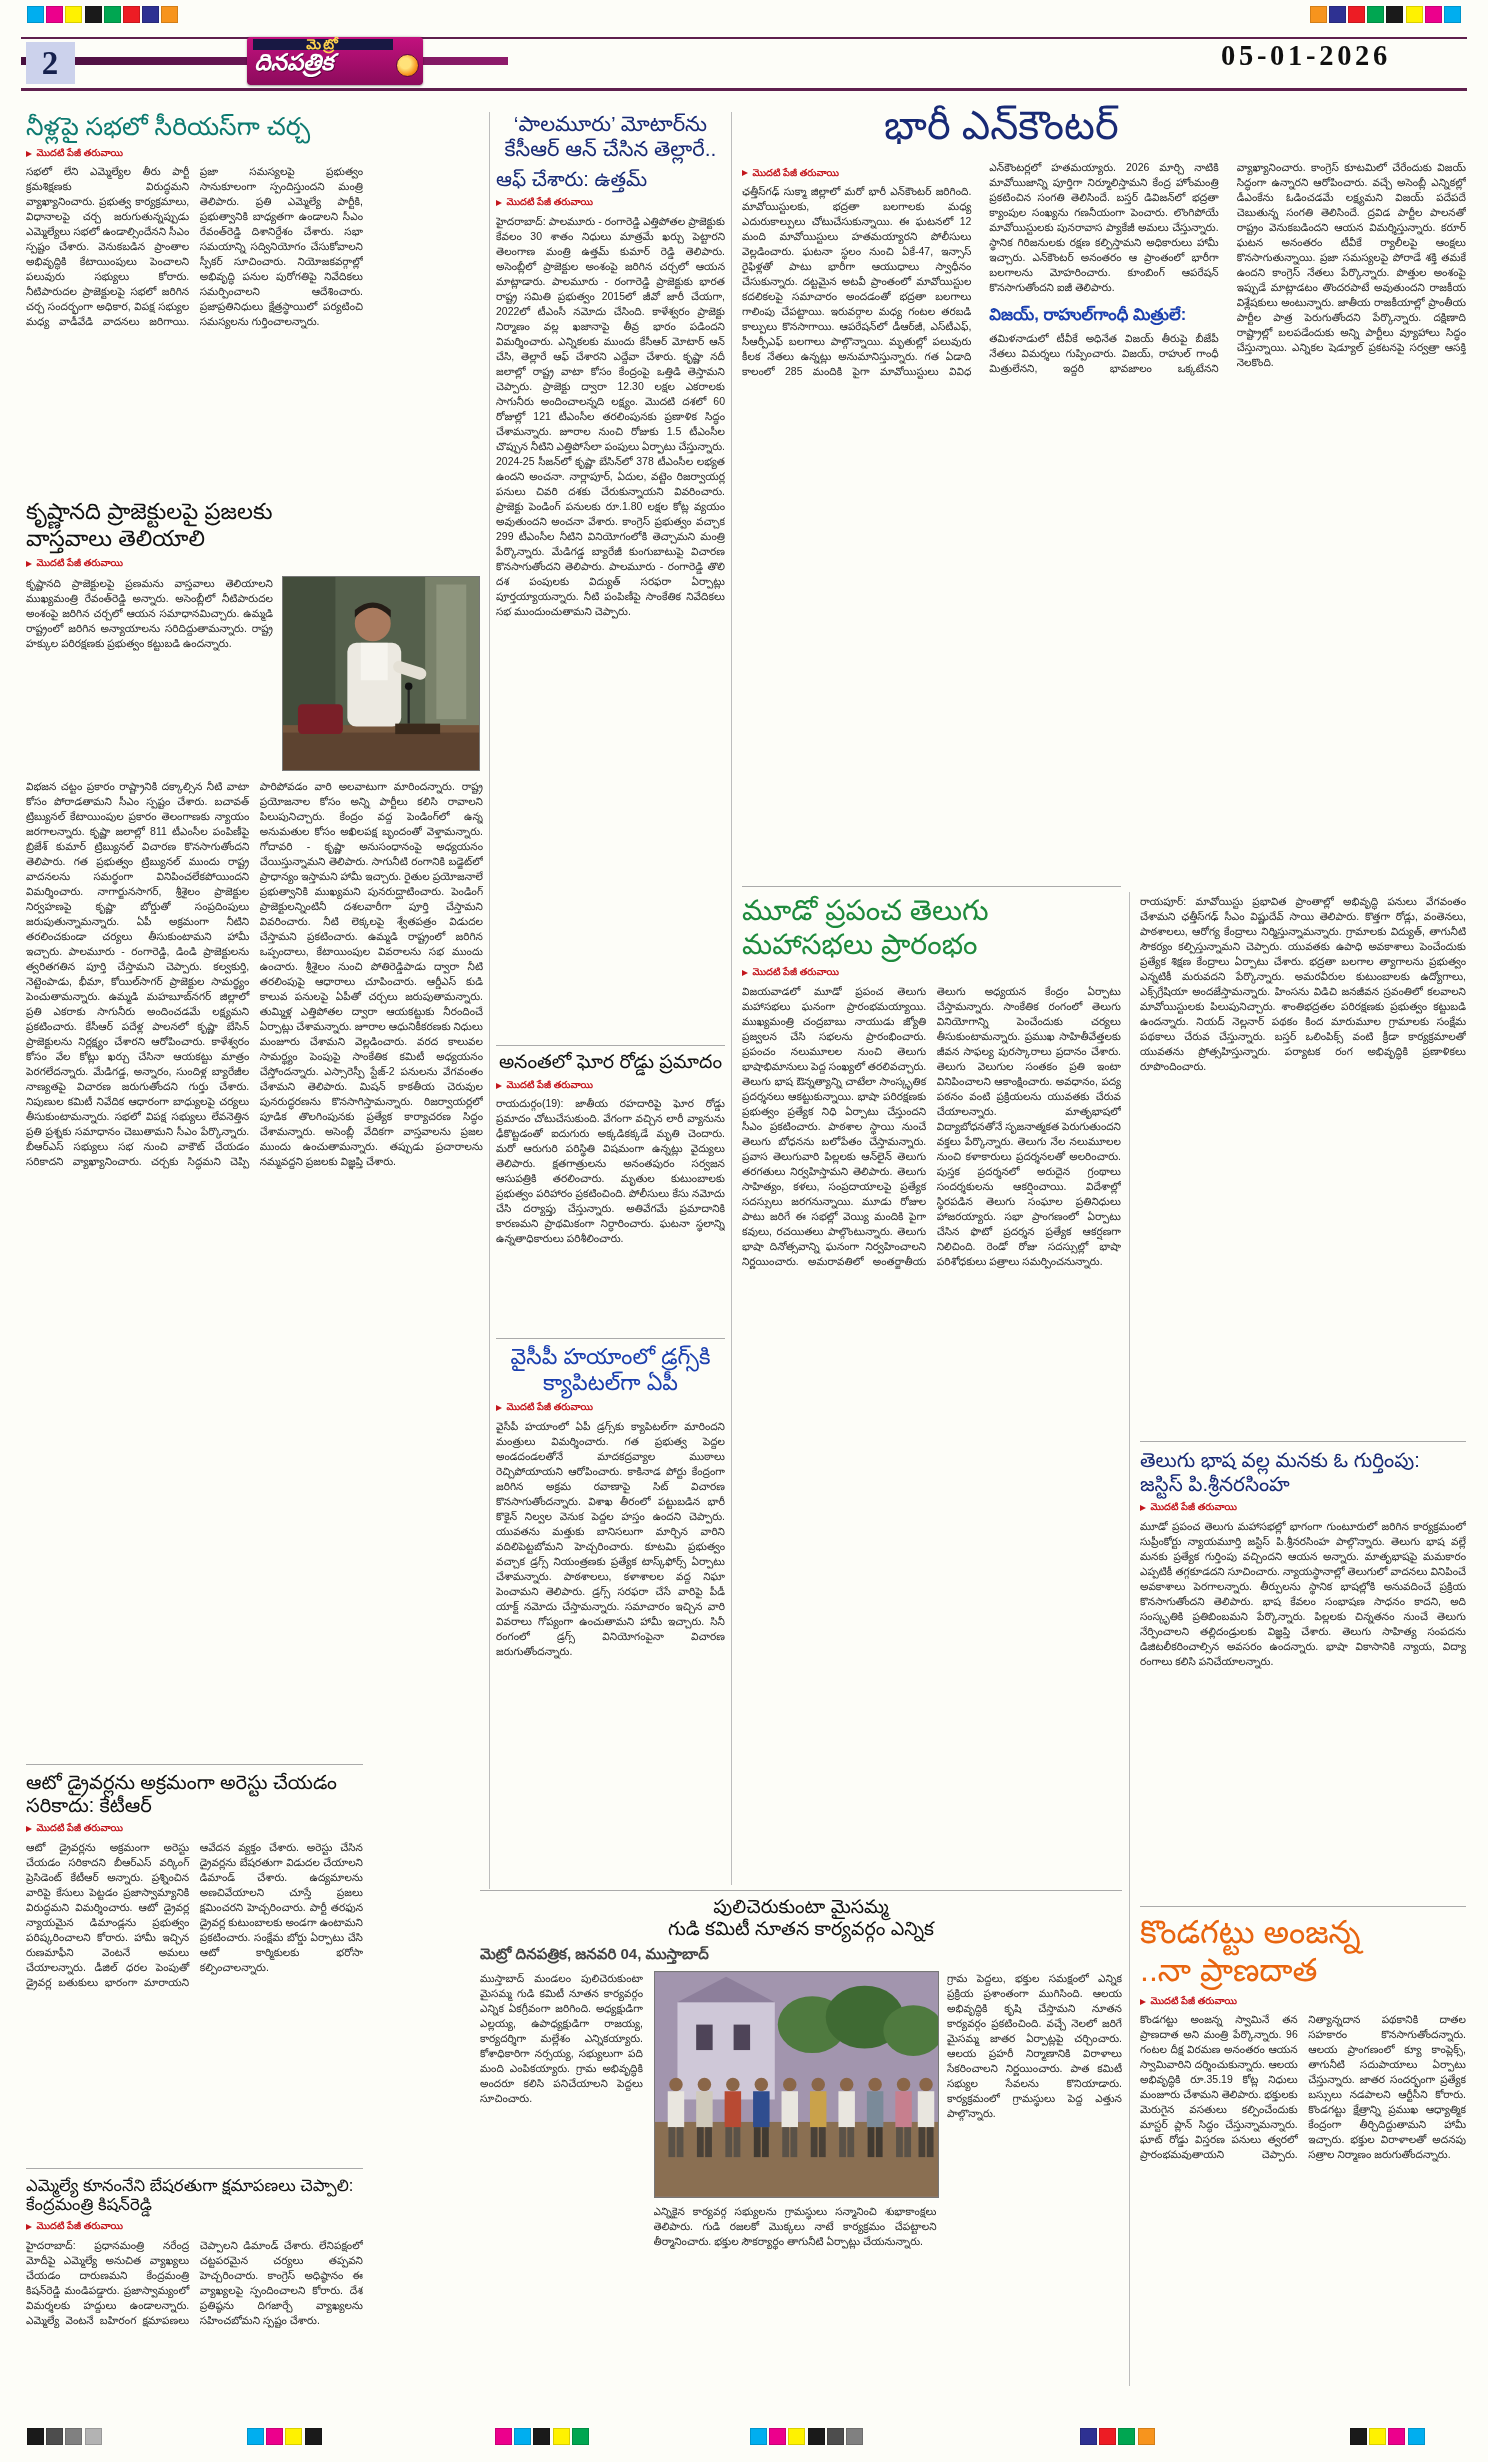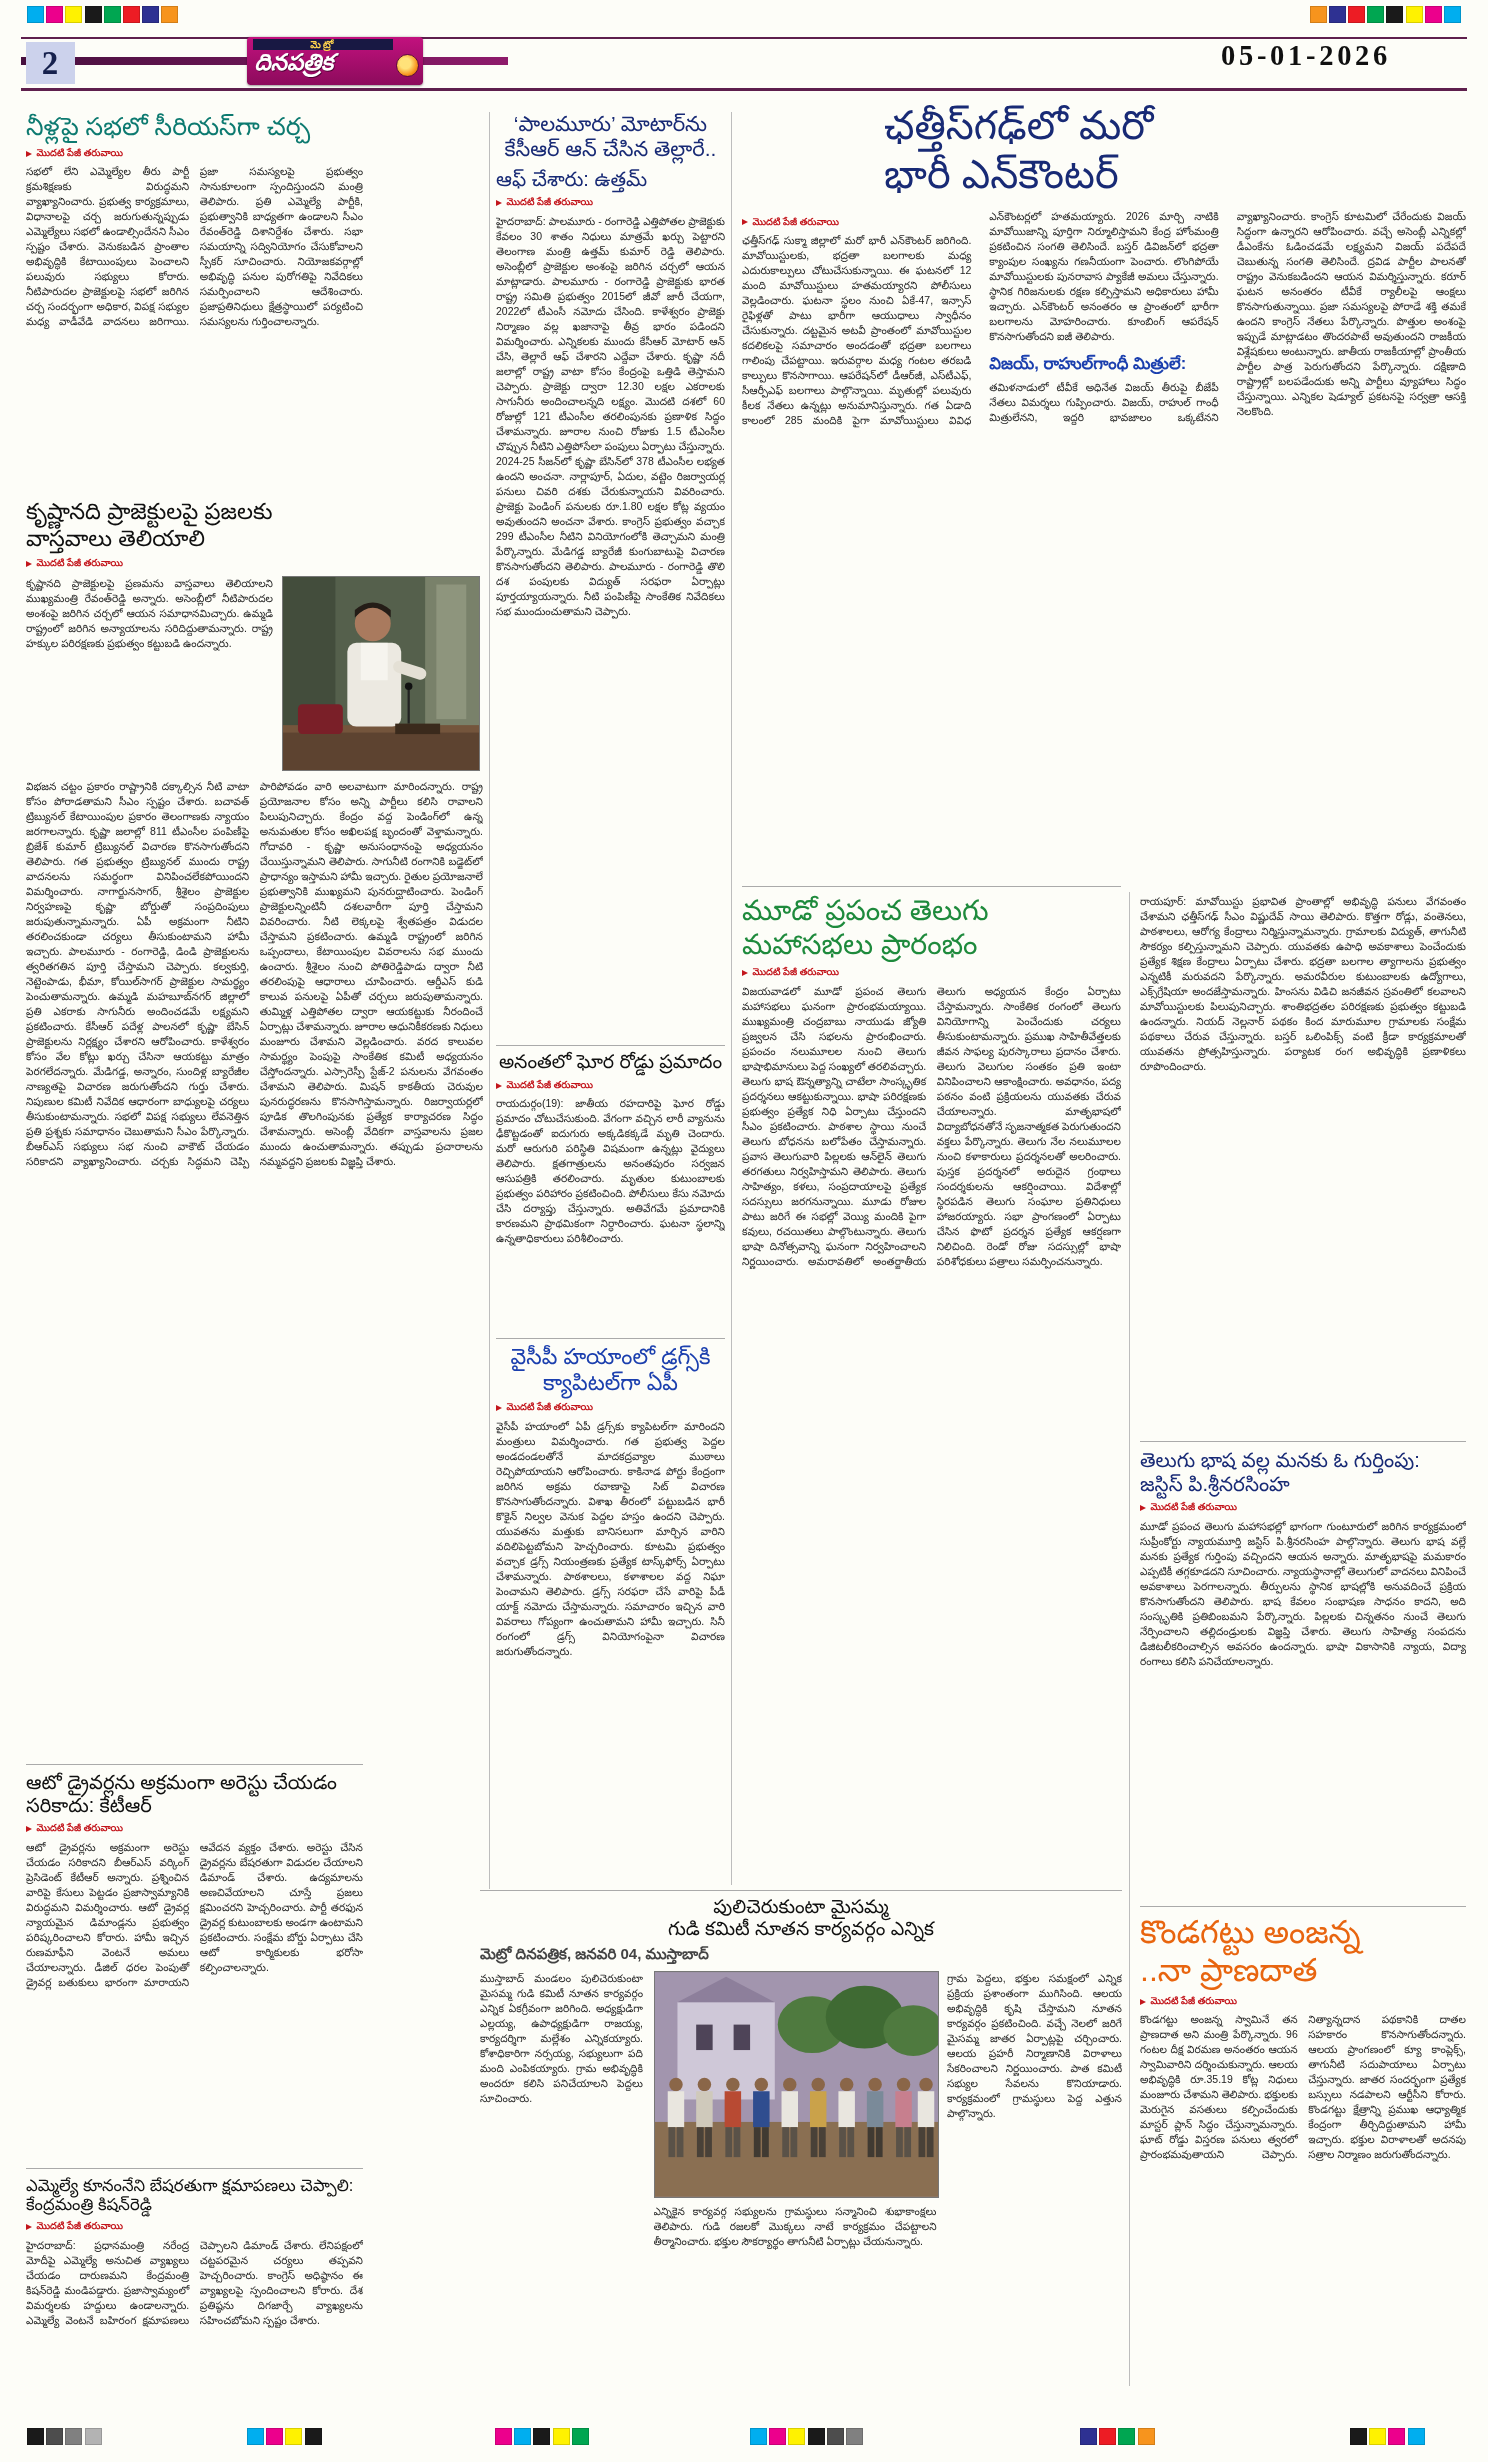--- a/index.html
+++ b/index.html
@@ -11,21 +11,21 @@
   .sw{width:15px;height:15px;display:inline-block;border:0.7px solid rgba(0,0,0,.15);}
   .rule-top{position:absolute;left:21px;right:21px;top:37px;height:1.5px;background:#5e1f4d;}
   .mast-band{position:absolute;left:21px;top:57px;width:487px;height:7.5px;
              background:linear-gradient(90deg,#47103e,#8e1b6b);}
   .pagenum-box{position:absolute;left:25.5px;top:42px;width:49px;height:42px;background:#ccd2ec;
                color:#16214d;font:bold 33px "Liberation Serif",serif;
                display:flex;align-items:center;justify-content:center;}
   .masthead{position:absolute;left:247px;top:37px;width:176px;height:48px;border-radius:3.7px;
             background:linear-gradient(180deg,#c2117e 0%,#8c0b5c 100%);box-shadow:0 0.7px 2.2px rgba(0,0,0,.4);}
   .mast-top{position:absolute;top:2.2px;left:6px;right:30px;height:11.2px;background:#181843;
-            color:#ffd34d;font-size:10px;font-weight:bold;text-align:center;line-height:11.2px;letter-spacing:2.2px;}
+            color:#ffd34d;font-size:14px;font-weight:bold;text-align:center;line-height:11.2px;letter-spacing:2.2px;}
   .mast-title{position:absolute;bottom:3.7px;left:7.5px;color:#ffffff;font-size:23px;font-weight:bold;
               text-shadow:0.7px 0.7px 0 #4d0434;font-style:italic;}
   .mast-emblem{position:absolute;right:3.7px;top:16.5px;width:21px;height:21px;border-radius:50%;
                background:radial-gradient(circle at 40% 40%,#ffe27a 30%,#f7941d 65%,#a33c00 100%);
                border:1.5px solid #5d0b3e;}
   .date{position:absolute;right:97px;top:40px;font:bold 28.5px "Liberation Serif",serif;
         letter-spacing:3.7px;color:#101010;}
   .rule-bottom{position:absolute;left:21px;right:21px;top:88px;height:3px;background:#5e1f4d;}
   
   .art{position:absolute;}
@@ -268,21 +268,20 @@
               </g>
           </g>
         </svg>
         <div class="body" style="height:163px;margin-top:6px;">ఎన్నికైన కార్యవర్గ సభ్యులను గ్రామస్థులు సన్మానించి శుభాకాంక్షలు తెలిపారు. గుడి రజలకో మొక్కలు నాటే కార్యక్రమం చేపట్టాలని తీర్మానించారు. భక్తుల సౌకర్యార్థం తాగునీటి ఏర్పాట్లు చేయనున్నారు.</div>
       </div>
       <div class="body" style="flex:1;height:396px;">గ్రామ పెద్దలు, భక్తుల సమక్షంలో ఎన్నిక ప్రక్రియ ప్రశాంతంగా ముగిసింది. ఆలయ అభివృద్ధికి కృషి చేస్తామని నూతన కార్యవర్గం ప్రకటించింది. వచ్చే నెలలో జరిగే మైసమ్మ జాతర ఏర్పాట్లపై చర్చించారు. ఆలయ ప్రహరీ నిర్మాణానికి విరాళాలు సేకరించాలని నిర్ణయించారు. పాత కమిటీ సభ్యుల సేవలను కొనియాడారు. కార్యక్రమంలో గ్రామస్థులు పెద్ద ఎత్తున పాల్గొన్నారు.</div>
     </div>
   </div>
 
   <div class="art" style="left:742px;top:101px;width:724px;height:771px;">
-    <div class="hl hl-c">ఛత్తీస్‌గఢ్‌లో మరో</div>
     <div class="hl hl-c">భారీ ఎన్‌కౌంటర్</div>
     <div class="body cols3" style="height:628px;margin-top:10.5px;">
       <div class="byline">
           <span class="tri"></span>
           <span>మొదటి పేజీ తరువాయి</span>
         </div>
       <span>ఛత్తీస్‌గఢ్ సుక్మా జిల్లాలో మరో భారీ ఎన్‌కౌంటర్ జరిగింది. మావోయిస్టులకు, భద్రతా బలగాలకు మధ్య ఎదురుకాల్పులు చోటుచేసుకున్నాయి. ఈ ఘటనలో 12 మంది మావోయిస్టులు హతమయ్యారని పోలీసులు వెల్లడించారు. ఘటనా స్థలం నుంచి ఏకే-47, ఇన్సాస్ రైఫిళ్లతో పాటు భారీగా ఆయుధాలు స్వాధీనం చేసుకున్నారు. దట్టమైన అటవీ ప్రాంతంలో మావోయిస్టుల కదలికలపై సమాచారం అందడంతో భద్రతా బలగాలు గాలింపు చేపట్టాయి. ఇరువర్గాల మధ్య గంటల తరబడి కాల్పులు కొనసాగాయి. ఆపరేషన్‌లో డీఆర్‌జీ, ఎస్‌టీఎఫ్, సీఆర్పీఎఫ్ బలగాలు పాల్గొన్నాయి. మృతుల్లో పలువురు కీలక నేతలు ఉన్నట్లు అనుమానిస్తున్నారు. గత ఏడాది కాలంలో 285 మందికి పైగా మావోయిస్టులు వివిధ ఎన్‌కౌంటర్లలో హతమయ్యారు. 2026 మార్చి నాటికి మావోయిజాన్ని పూర్తిగా నిర్మూలిస్తామని కేంద్ర హోంమంత్రి ప్రకటించిన సంగతి తెలిసిందే. బస్తర్ డివిజన్‌లో భద్రతా క్యాంపుల సంఖ్యను గణనీయంగా పెంచారు. లొంగిపోయే మావోయిస్టులకు పునరావాస ప్యాకేజీ అమలు చేస్తున్నారు. స్థానిక గిరిజనులకు రక్షణ కల్పిస్తామని అధికారులు హామీ ఇచ్చారు. ఎన్‌కౌంటర్ అనంతరం ఆ ప్రాంతంలో భారీగా బలగాలను మోహరించారు. కూంబింగ్ ఆపరేషన్ కొనసాగుతోందని ఐజీ తెలిపారు.</span>
       <span class="subhead">విజయ్, రాహుల్‌గాంధీ మిత్రులే:</span>
       <span>తమిళనాడులో టీవీకే అధినేత విజయ్ తీరుపై బీజేపీ నేతలు విమర్శలు గుప్పించారు. విజయ్, రాహుల్ గాంధీ మిత్రులేనని, ఇద్దరి భావజాలం ఒక్కటేనని వ్యాఖ్యానించారు. కాంగ్రెస్ కూటమిలో చేరేందుకు విజయ్ సిద్ధంగా ఉన్నారని ఆరోపించారు. వచ్చే అసెంబ్లీ ఎన్నికల్లో డీఎంకేను ఓడించడమే లక్ష్యమని విజయ్ పదేపదే చెబుతున్న సంగతి తెలిసిందే. ద్రవిడ పార్టీల పాలనతో రాష్ట్రం వెనుకబడిందని ఆయన విమర్శిస్తున్నారు. కరూర్ ఘటన అనంతరం టీవీకే ర్యాలీలపై ఆంక్షలు కొనసాగుతున్నాయి. ప్రజా సమస్యలపై పోరాడే శక్తి తమకే ఉందని కాంగ్రెస్ నేతలు పేర్కొన్నారు. పొత్తుల అంశంపై ఇప్పుడే మాట్లాడటం తొందరపాటే అవుతుందని రాజకీయ విశ్లేషకులు అంటున్నారు. జాతీయ రాజకీయాల్లో ప్రాంతీయ పార్టీల పాత్ర పెరుగుతోందని పేర్కొన్నారు. దక్షిణాది రాష్ట్రాల్లో బలపడేందుకు అన్ని పార్టీలు వ్యూహాలు సిద్ధం చేస్తున్నాయి. ఎన్నికల షెడ్యూల్ ప్రకటనపై సర్వత్రా ఆసక్తి నెలకొంది.</span>
     </div>

